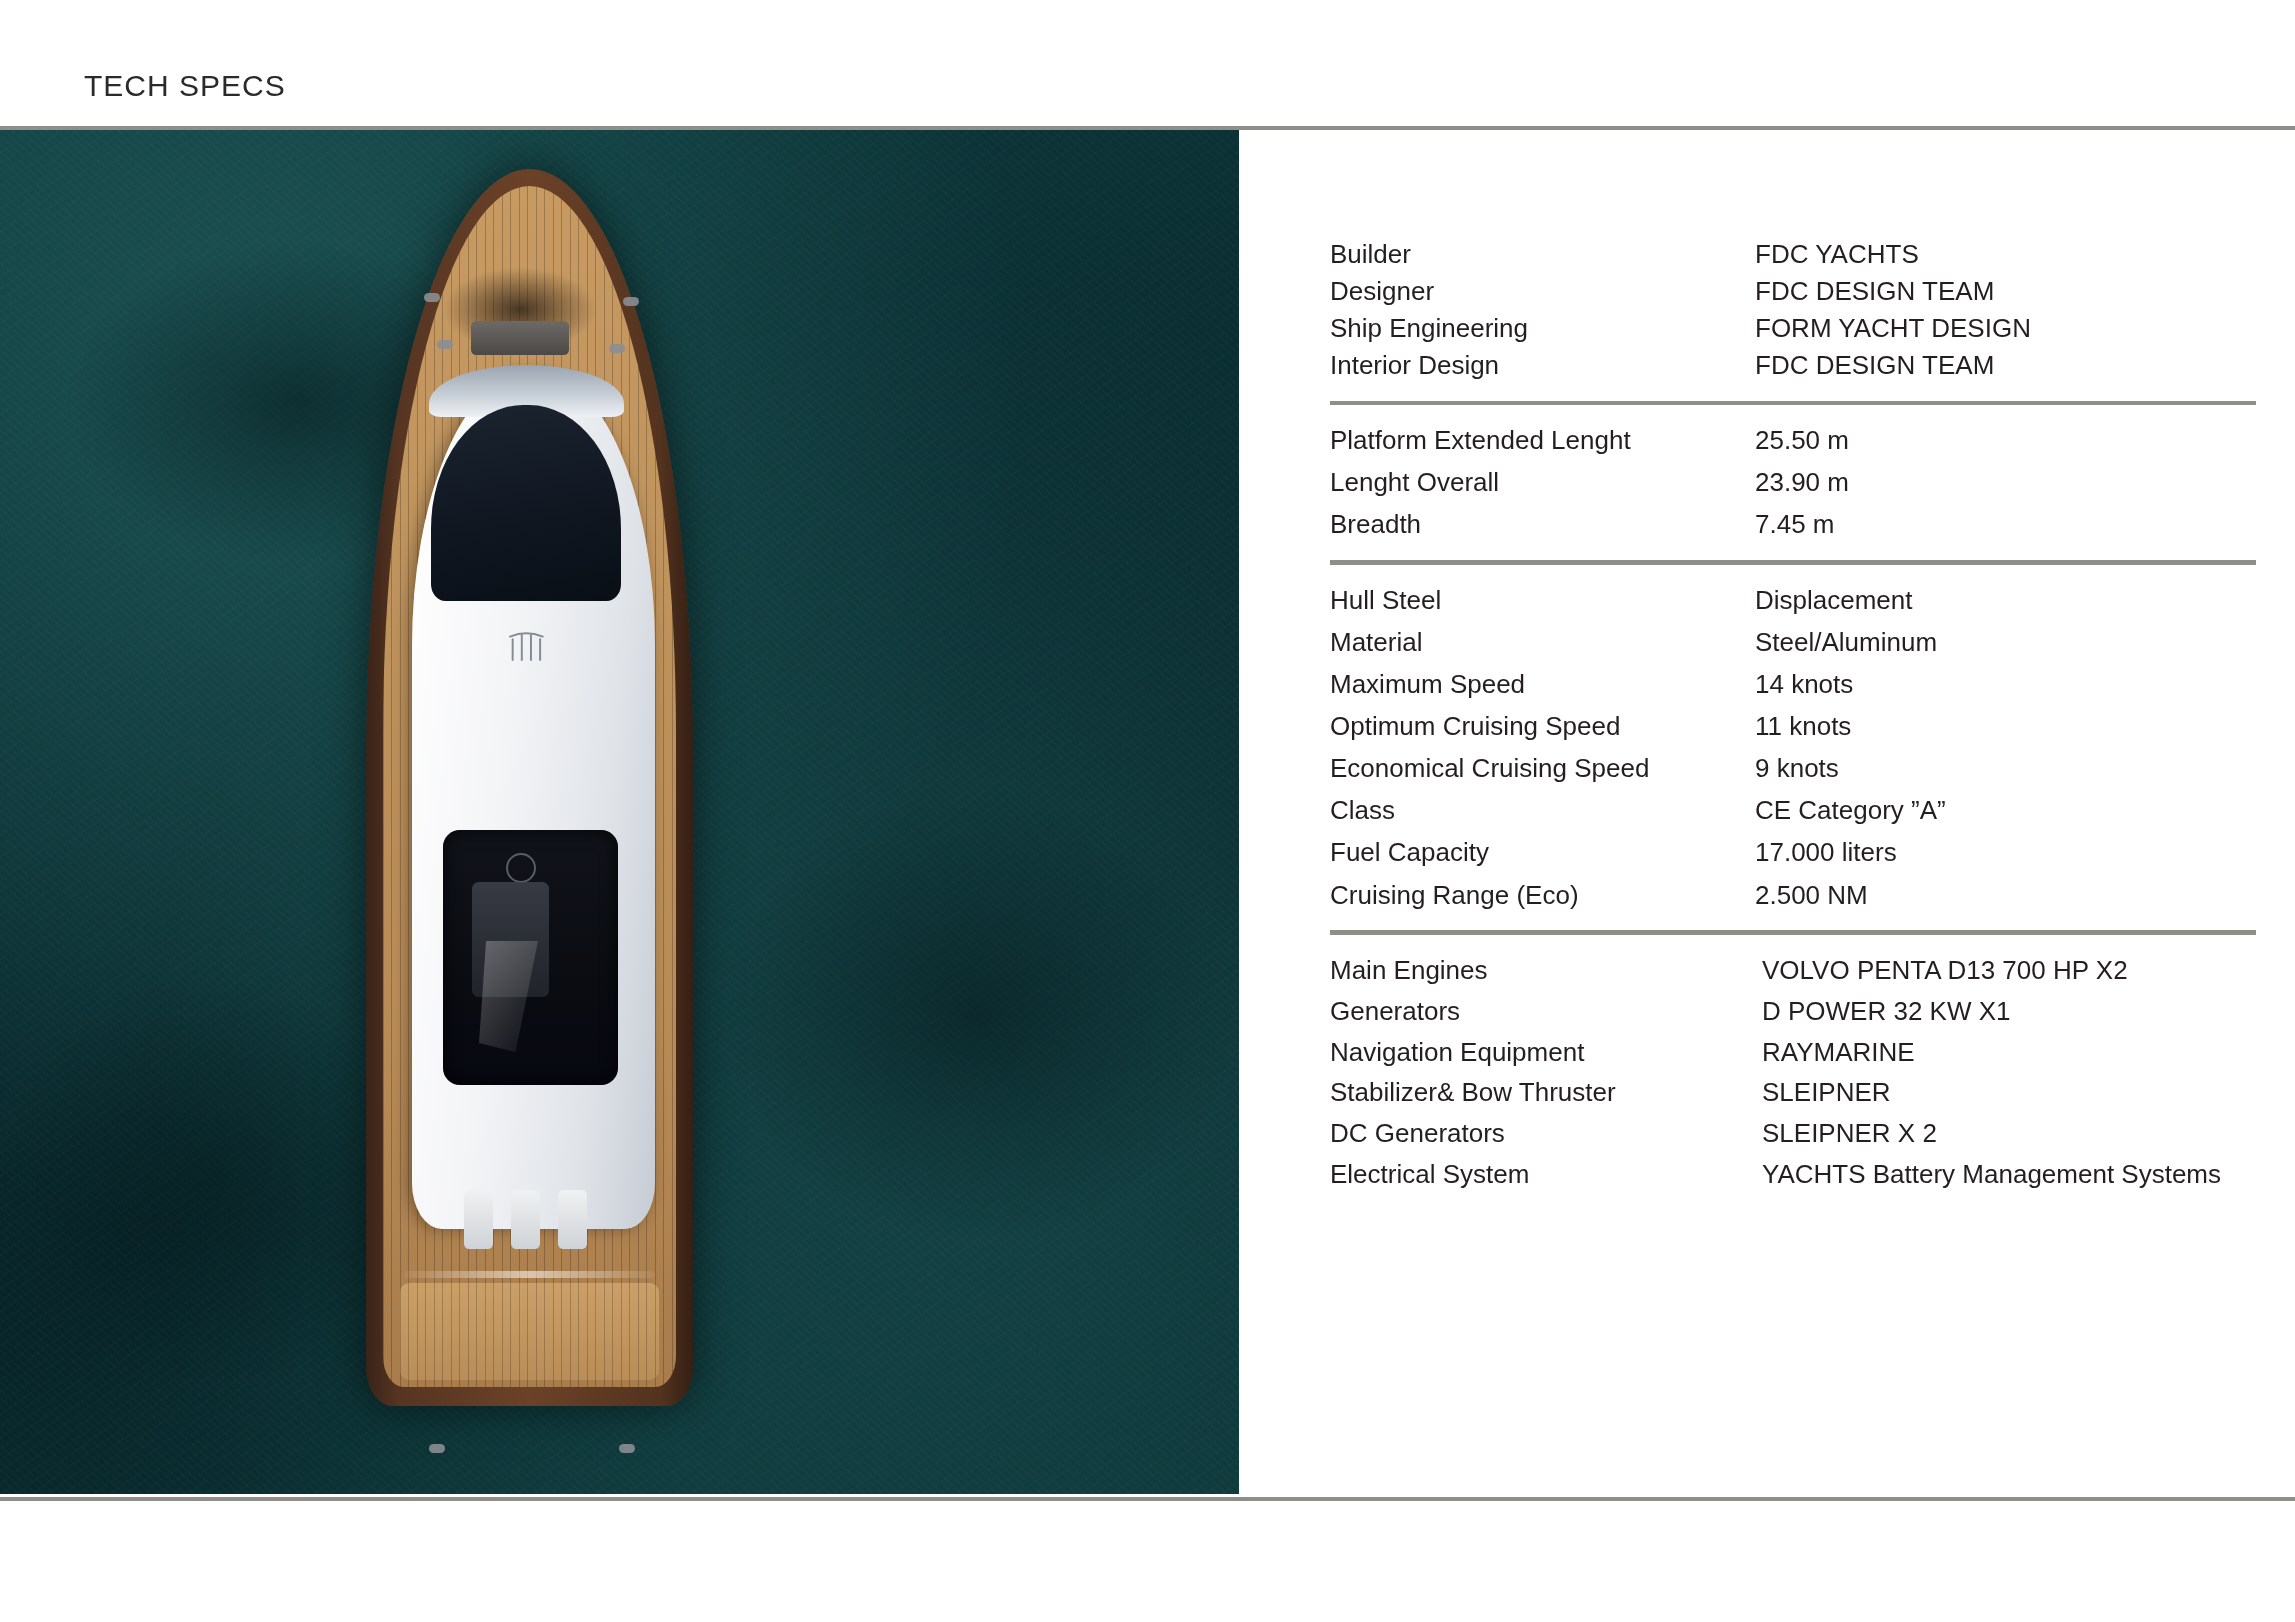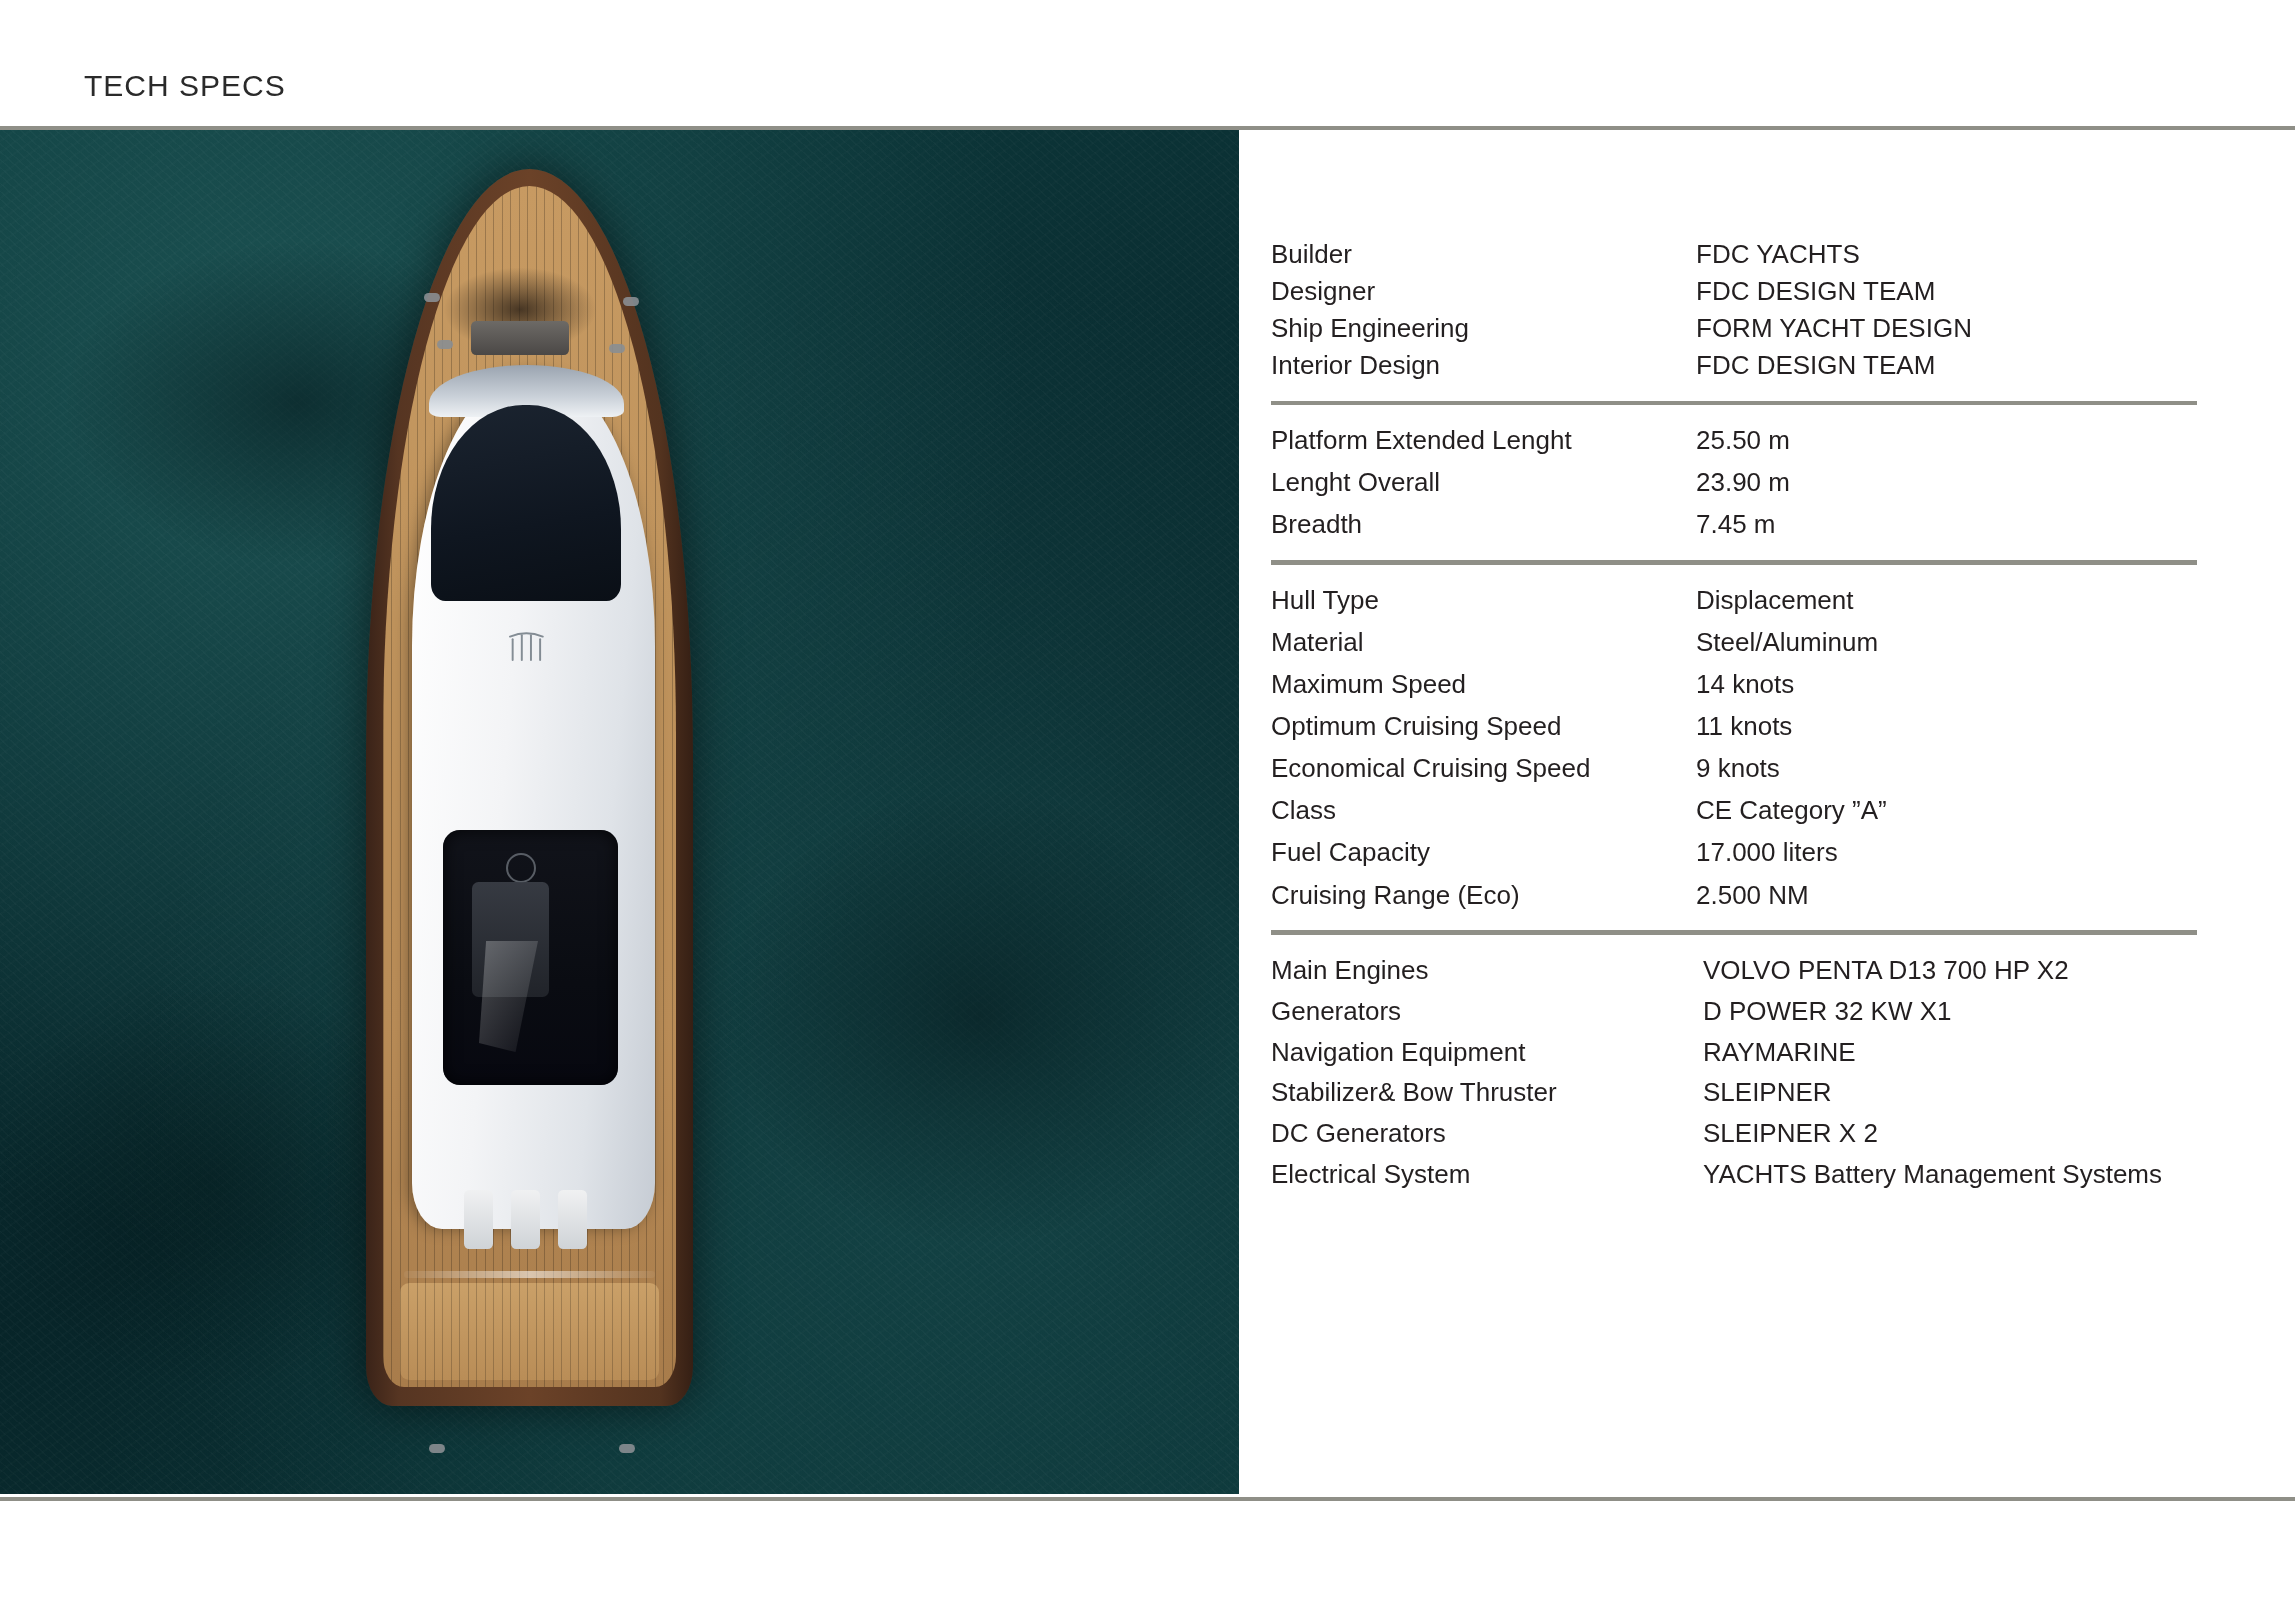--- a/index.html
+++ b/index.html
@@ -226,21 +226,21 @@
     position: absolute;
     width: 15.7px; height: 9.2px;
     background: #8a8e92;
     border-radius: 4.6px;
     opacity: 0.9;
   }
 
   
   .specs {
     position: absolute;
-    left: 1271px;
+    left: 1330px;
     top: 236px;
     width: 936px;
   }
   .spec-group {
     margin-bottom: 11.8px;
   }
   .spec-row {
     display: flex;
     align-items: baseline;
   }
@@ -361,21 +361,21 @@
       <div class="spec-row">
         <div class="spec-label">Breadth</div>
         <div class="spec-value">7.45 m</div>
       </div>
     </div>
 
     <div class="group-rule"></div>
 
     <div class="spec-group g3">
       <div class="spec-row">
-        <div class="spec-label">Hull Type</div>
+        <div class="spec-label">Hull Steel</div>
         <div class="spec-value">Displacement</div>
       </div>
       <div class="spec-row">
         <div class="spec-label">Material</div>
         <div class="spec-value">Steel/Aluminum</div>
       </div>
       <div class="spec-row">
         <div class="spec-label">Maximum Speed</div>
         <div class="spec-value">14 knots</div>
       </div>

